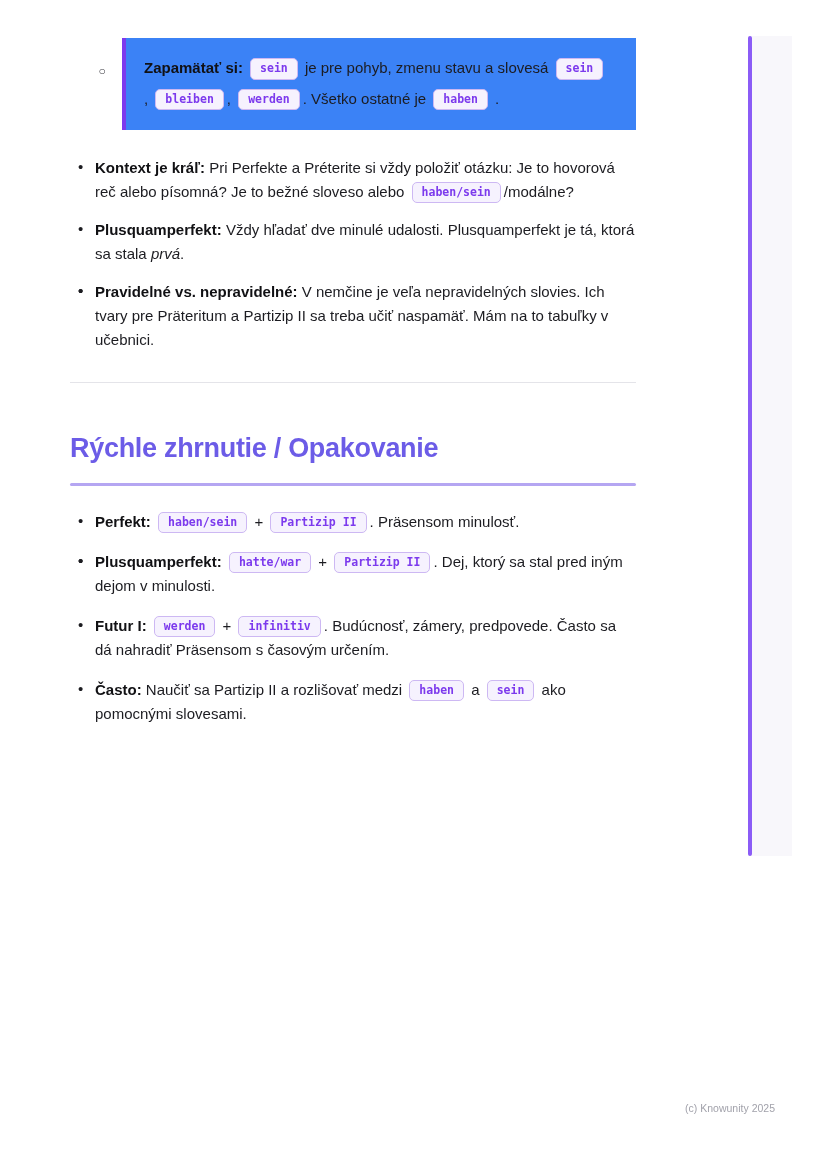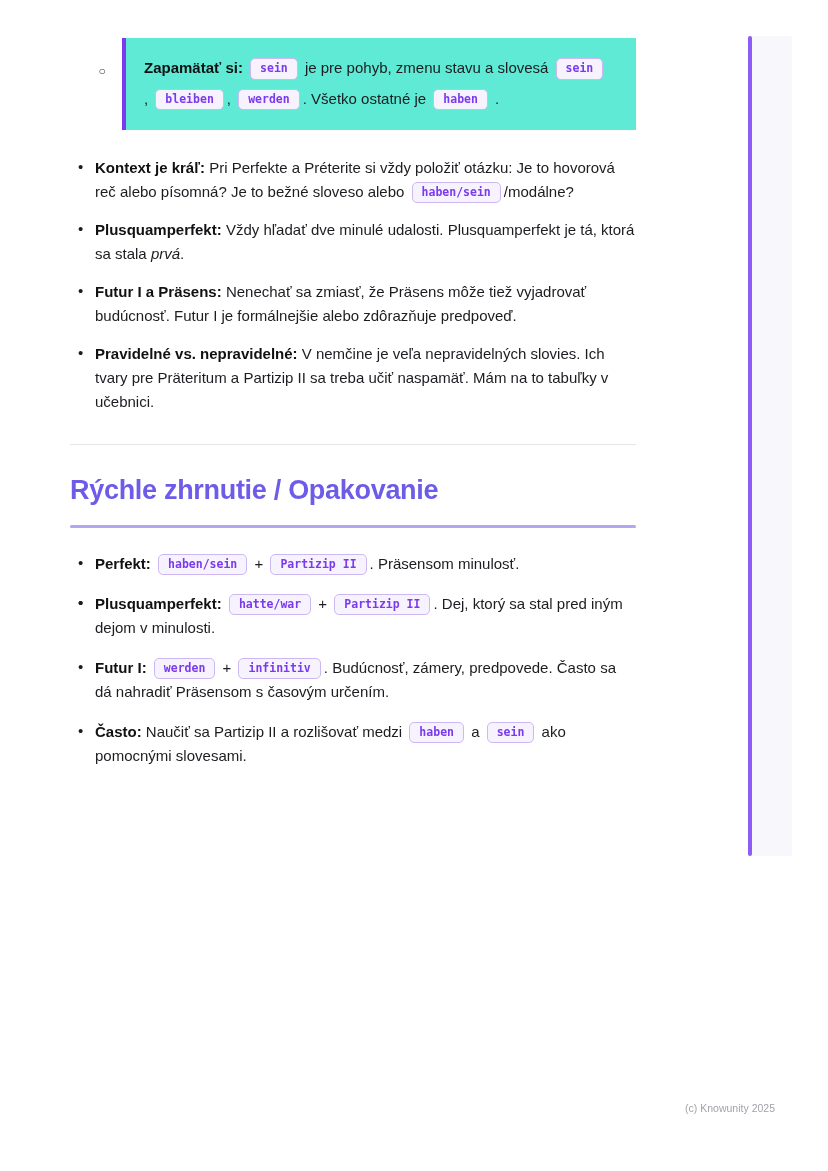--- a/index.html
+++ b/index.html
@@ -34,21 +34,21 @@
   .callout-marker {
     width:40px;
     flex:0 0 40px;
     text-align:center;
     padding-top:24px;
     font-size:12px;
     color:#3a3a40;
   }
   .callout {
     flex:1;
-    background:#5eead4;
+    background:#3b82f6;
     border-left:4px solid #7c3aed;
     padding:15px 28px 15px 18px;
     line-height:2.05;
   }
 
   
   .seg-bold { font-weight:700; color:#111114; }
   .seg-italic { font-style:italic; }
   .chip {
     display:inline-block;
@@ -84,21 +84,21 @@
     color:#1c1c21;
   }
 
   
   .divider {
     border:none;
     border-top:1px solid #e4e4e9;
     margin-top:30px;
   }
   .section-heading {
-    margin-top:24px;
+    margin-top:44px;
     font-size:27px;
     font-weight:700;
     letter-spacing:-0.3px;
     color:#6c5ce7;
   }
   .heading-rule {
     margin-top:13px;
     height:3px;
     background:#b5a6f2;
     border-radius:2px;
@@ -149,21 +149,20 @@
       <li>
         <span class="bullet">•</span>
         <span><span class="seg-bold">Kontext je kráľ: </span><span class="seg-text">Pri Perfekte a Préterite si vždy položiť otázku: Je to hovorová reč alebo písomná? Je to bežné sloveso alebo </span><span class="chip">haben/sein</span><span class="seg-text">/modálne?</span></span>
       </li>
       <li>
         <span class="bullet">•</span>
         <span><span class="seg-bold">Plusquamperfekt: </span><span class="seg-text">Vždy hľadať dve minulé udalosti. Plusquamperfekt je tá, ktorá sa stala </span><span class="seg-italic">prvá</span><span class="seg-text">.</span></span>
       </li>
       <li>
         <span class="bullet">•</span>
-        <span><span class="seg-bold">Futur I a Präsens: </span><span class="seg-text">Nenechať sa zmiasť, že Präsens môže tiež vyjadrovať budúcnosť. Futur I je formálnejšie alebo zdôrazňuje predpoveď.</span></span>
       </li>
       <li>
         <span class="bullet">•</span>
         <span><span class="seg-bold">Pravidelné vs. nepravidelné: </span><span class="seg-text">V nemčine je veľa nepravidelných slovies. Ich tvary pre Präteritum a Partizip II sa treba učiť naspamäť. Mám na to tabuľky v učebnici.</span></span>
       </li>
     </ul>
 
     <hr class="divider">
 
     <h1 class="section-heading">Rýchle zhrnutie / Opakovanie</h1>

